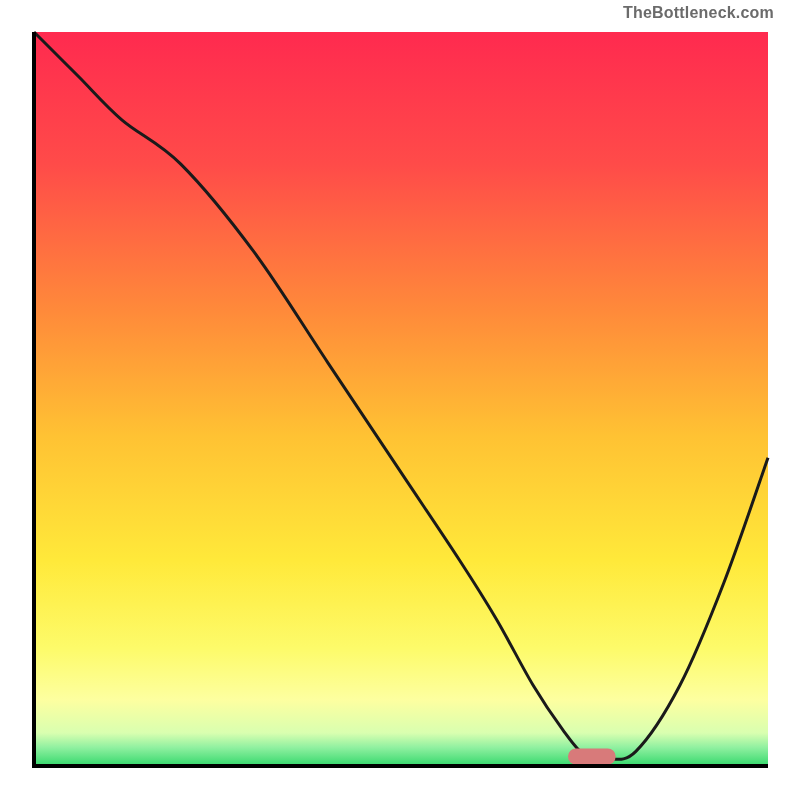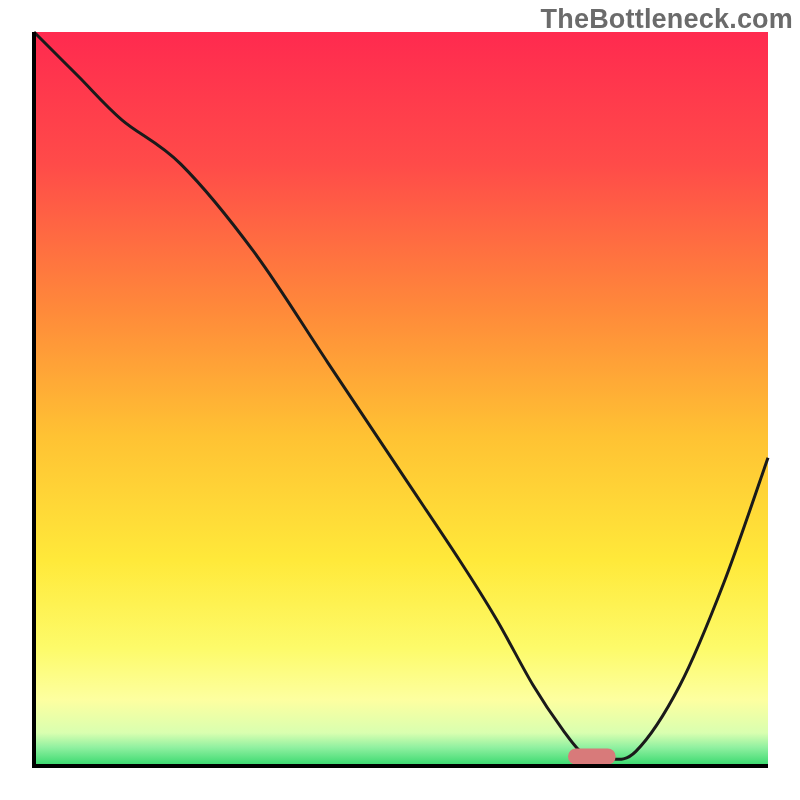--- a/index.html
+++ b/index.html
@@ -7,22 +7,22 @@
     padding: 0;
     background: #ffffff;
     width: 800px;
     height: 800px;
     overflow: hidden;
     font-family: Arial, Helvetica, sans-serif;
   }
   .watermark {
     position: absolute;
     top: 4px;
-    right: 7px;
-    font-size: 27px;
+    right: 26px;
+    font-size: 16px;
     font-weight: 600;
     color: #6b6b6b;
     letter-spacing: 0.2px;
   }
   svg {
     display: block;
   }
 </style>
 </head>
 <body>

